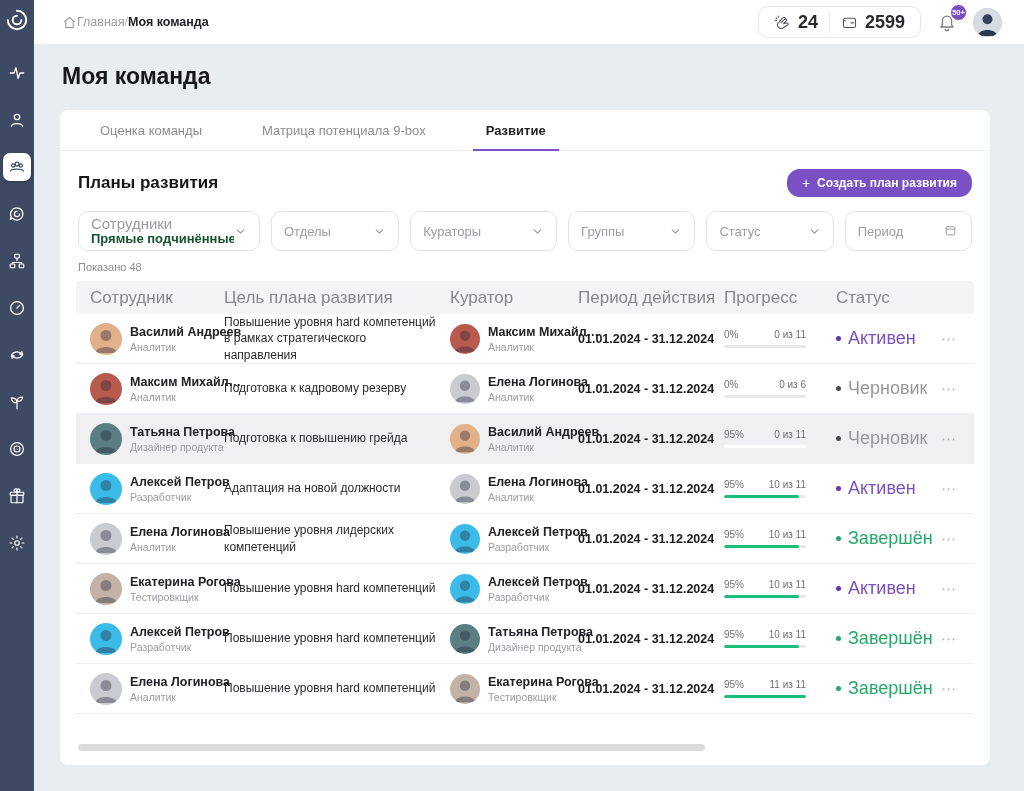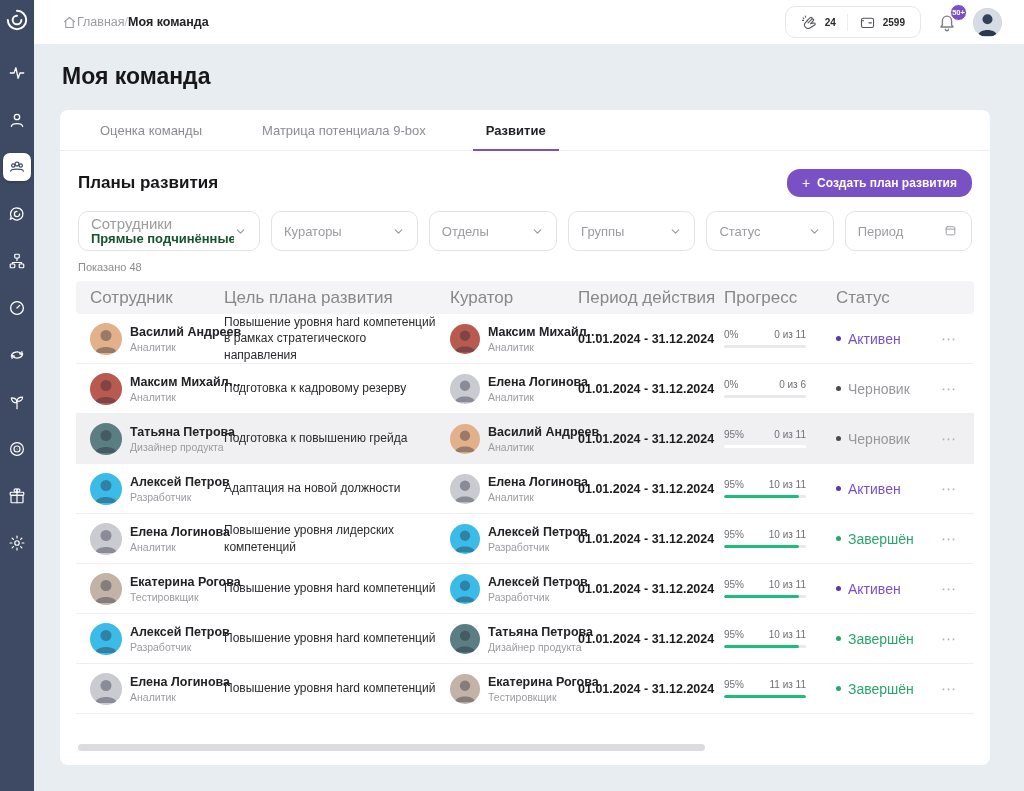--- a/index.html
+++ b/index.html
@@ -36,21 +36,21 @@
   .crumb-sep { color:#c3c3c8; }
   .crumb-current { color:#232327; font-weight:700; }
   .topbar-right { margin-left:auto; display:flex; align-items:center; gap:16px; }
   .stats-pill {
     display:flex; align-items:center; border:1px solid #e7e7ea; border-radius:10px;
     height:32px; padding:0 4px; background:#fff;
   }
   .stat { display:flex; align-items:center; gap:7px; padding:0 11px; cursor:pointer; }
   .stat + .stat { border-left:1px solid #ededf0; }
   .stat svg { width:17px; height:17px; color:#53535a; }
-  .stat-num { font-size:10px; font-weight:700; color:#2a2a2e; }
+  .stat-num { font-size:18px; font-weight:700; color:#2a2a2e; }
   .bell-wrap { position:relative; cursor:pointer; }
   .bell-wrap svg { width:20px; height:20px; color:#7c7c84; }
   .bell-badge {
     position:absolute; top:-8px; right:-10px; background:#7A51C5; color:#fff;
     font-size:7.5px; font-weight:700; border-radius:50%; width:17px; height:17px;
     display:flex; align-items:center; justify-content:center; border:1.5px solid #fff;
   }
   .user-avatar {
     width:29px; height:29px; border-radius:50%; background:#ccd2dc; overflow:hidden; cursor:pointer;
   }
@@ -123,21 +123,21 @@
   .avatar svg { width:100%; height:100%; }
   .p-name { font-size:12.5px; font-weight:700; color:#222226; white-space:nowrap; overflow:hidden; text-overflow:ellipsis; }
   .p-role { font-size:10.5px; color:#9b9ba1; margin-top:2px; white-space:nowrap; }
   .c-goal { font-size:12px; color:#2a2a2e; line-height:1.35; }
   .c-per { font-size:12.5px; font-weight:700; color:#1b1b1e; white-space:nowrap; }
   .c-prog { width:92px; }
   .prog-labels { display:flex; justify-content:space-between; font-size:10px; color:#6f6f75; margin-bottom:5px; }
   .prog-track { height:3px; background:#e9e9ec; border-radius:2px; overflow:hidden; }
   .trow.hl .prog-track { background:#fff; }
   .prog-fill { height:100%; background:#1DBD7C; border-radius:2px; }
-  .c-status { display:flex; align-items:center; gap:7px; font-size:14px; white-space:nowrap; }
+  .c-status { display:flex; align-items:center; gap:7px; font-size:18px; white-space:nowrap; }
   .dot { width:5px; height:5px; border-radius:50%; flex:none; }
   .st-active { color:#7A51C5; } .st-active .dot { background:#5D35B0; }
   .st-draft  { color:#97979c; } .st-draft  .dot { background:#4a4a4f; }
   .st-done   { color:#2BA66B; } .st-done   .dot { background:#2BA66B; }
   .c-act { color:#b0b0b5; font-size:15px; letter-spacing:1px; text-align:center; cursor:pointer; }
 
   .hscroll {
     position:absolute; left:18px; bottom:14px; width:627px; height:7px;
     background:#dcdcdf; border-radius:4px; cursor:pointer;
   }
@@ -331,30 +331,30 @@
       <div class="filter-main">
         <span class="filter-label">Сотрудники</span>
         <span class="filter-value">Прямые подчинённые</span>
       </div>
       <span>
           <svg viewBox="0 0 24 24" fill="none" stroke="currentColor" stroke-width="2.2" stroke-linecap="round" stroke-linejoin="round">
             <polyline points="6 9 12 15 18 9"></polyline>
           </svg>
         </span>
     </div>
+    <div class="filter f3">
+      <span>Отделы</span>
+      <span>
+          <svg viewBox="0 0 24 24" fill="none" stroke="currentColor" stroke-width="2.2" stroke-linecap="round" stroke-linejoin="round">
+            <polyline points="6 9 12 15 18 9"></polyline>
+          </svg>
+        </span>
+    </div>
     <div class="filter f2">
       <span>Кураторы</span>
-      <span>
-          <svg viewBox="0 0 24 24" fill="none" stroke="currentColor" stroke-width="2.2" stroke-linecap="round" stroke-linejoin="round">
-            <polyline points="6 9 12 15 18 9"></polyline>
-          </svg>
-        </span>
-    </div>
-    <div class="filter f3">
-      <span>Отделы</span>
       <span>
           <svg viewBox="0 0 24 24" fill="none" stroke="currentColor" stroke-width="2.2" stroke-linecap="round" stroke-linejoin="round">
             <polyline points="6 9 12 15 18 9"></polyline>
           </svg>
         </span>
     </div>
     <div class="filter f4">
       <span>Группы</span>
       <span>
           <svg viewBox="0 0 24 24" fill="none" stroke="currentColor" stroke-width="2.2" stroke-linecap="round" stroke-linejoin="round">

